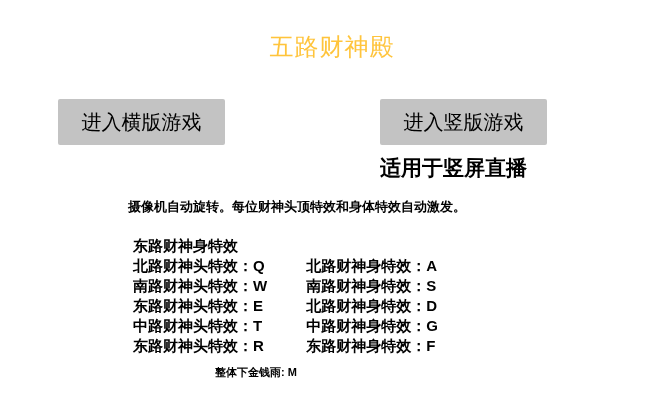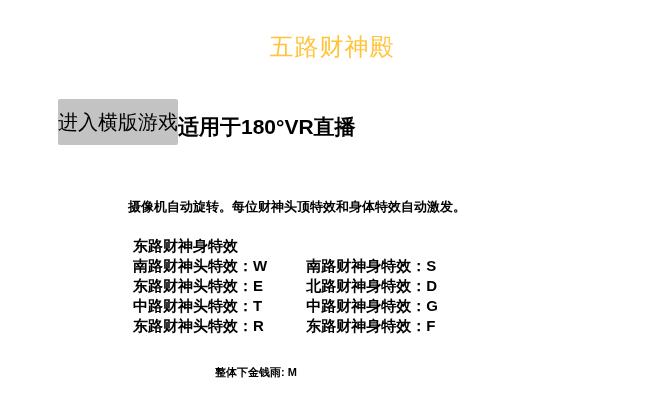--- a/index.html
+++ b/index.html
@@ -22,22 +22,22 @@
     font-size: 24px;
     font-weight: 400;
     letter-spacing: 1px;
     color: #FFC43B; 
   }
 
   .mode-col {
     position: absolute;
     top: 99px;
     display: flex;
-    flex-direction: row;
-    align-items: center;
+    flex-direction: column;
+    align-items: flex-start;
   }
   .mode-col.col-left  { left: 58px;  width: 246px; }
   .mode-col.col-right { left: 380px; width: 246px; }
 
   .mode-btn {
     width: 167px;
     height: 46px;
     background: #C3C3C3; 
     border: none;
     border-radius: 2px;
@@ -95,31 +95,36 @@
 </style>
 </head>
 <body>
 
 <div class="stage" style="background: rgb(255, 255, 255);">
 
   <h1 class="title" style="color: rgb(255, 196, 59);">五路财神殿</h1>
 
   <div class="mode-col col-left">
     <button class="mode-btn" style="background: rgb(195, 195, 195);">进入横版游戏</button>
-    <div class="mode-caption">适用于180°VR直播</div>
   </div>
 
   <div class="mode-col col-right">
+    <button class="mode-btn" style="background: rgb(195, 195, 195);">进入竖版游戏</button>
+    <div class="mode-caption">适用于竖屏直播</div>
   </div>
 
   <p class="auto-line">摄像机自动旋转。每位财神头顶特效和身体特效自动激发。</p>
 
   <div class="hotkeys">
     <div class="hk-header">东路财神身特效</div>
 
+    <div class="hk-row">
+      <span class="hk-left">北路财神头特效：Q</span>
+      <span class="hk-right">北路财神身特效：A</span>
+    </div>
     <div class="hk-row">
       <span class="hk-left">南路财神头特效：W</span>
       <span class="hk-right">南路财神身特效：S</span>
     </div>
     <div class="hk-row">
       <span class="hk-left">东路财神头特效：E</span>
       <span class="hk-right">北路财神身特效：D</span>
     </div>
     <div class="hk-row">
       <span class="hk-left">中路财神头特效：T</span>

